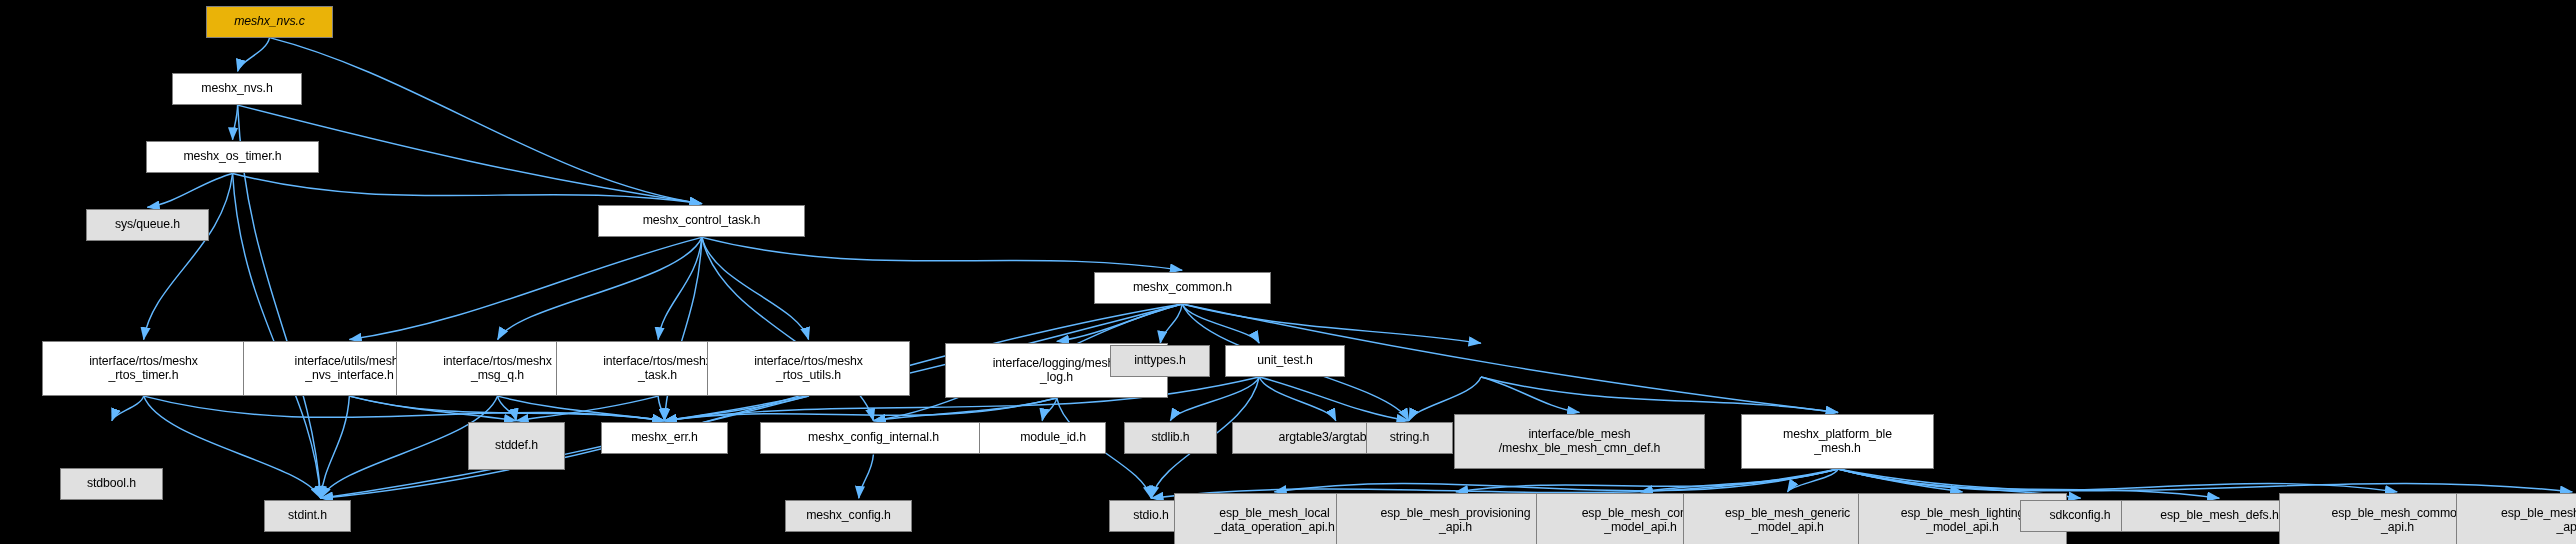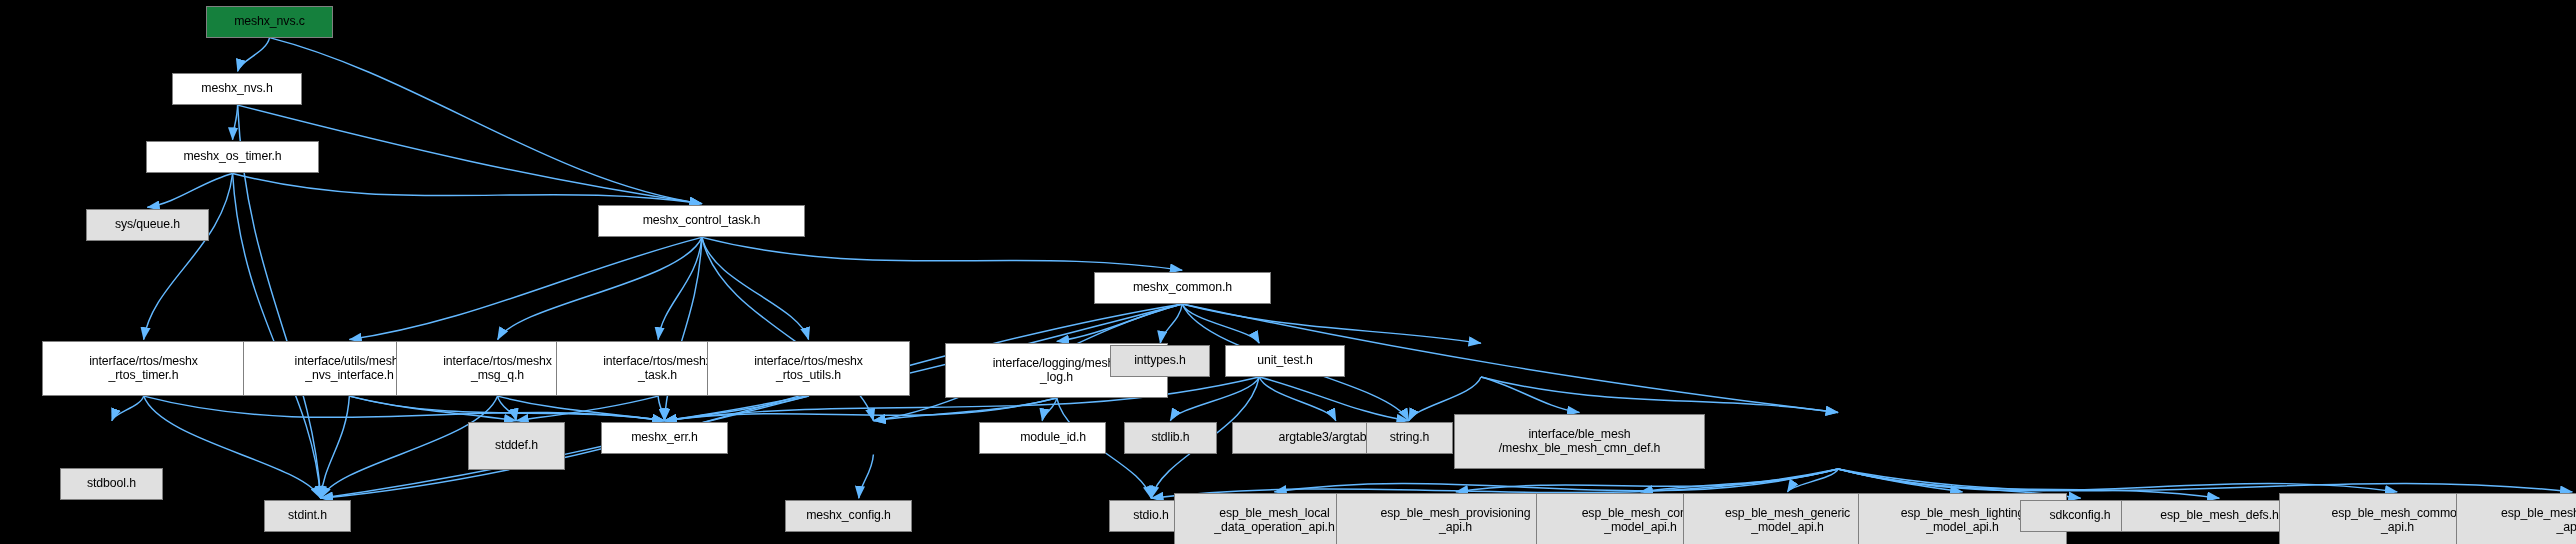--- a/index.html
+++ b/index.html
@@ -5,21 +5,21 @@
   html,body{margin:0;padding:0;background:#000;}
   #canvas{position:relative;width:2576px;height:545px;background:#000;
           font-family:"Liberation Sans","DejaVu Sans",sans-serif;overflow:hidden;}
   #edges{position:absolute;left:0;top:0;width:2576px;height:545px;}
   .node{position:absolute;box-sizing:border-box;border:0.9px solid #808080;
         display:flex;align-items:center;justify-content:center;text-align:center;
         color:#000;font-size:12.3px;line-height:13.7px;letter-spacing:-0.1px;
         white-space:pre;padding:0 2.7px;}
   .n-white{background:#ffffff;}
   .n-grey{background:#e0e0e0;}
-  .n-root{background:#15803d;}
+  .n-root{background:#eab308;font-style:italic;}
 </style>
 </head>
 <body>
 
 <div id="canvas">
   <svg id="edges" viewBox="0 0 2824 597" xmlns="http://www.w3.org/2000/svg">
       <defs>
         <marker id="ah" markerWidth="9" markerHeight="7" refX="8.5" refY="3.5" orient="auto">
           <path d="M0,0 L9,3.5 L0,7 z" fill="#63b8ff"></path>
         </marker>
@@ -102,26 +102,29 @@
 _task.h</div>
     <div class="node n-white" style="left: 707px; top: 341px; width: 203px; height: 55px;">interface/rtos/meshx
 _rtos_utils.h</div>
     <div class="node n-white" style="left: 945px; top: 343px; width: 223px; height: 55px;">interface/logging/meshx
 _log.h</div>
     <div class="node n-grey" style="left: 1110px; top: 345px; width: 100px; height: 32px;">inttypes.h</div>
     <div class="node n-white" style="left: 1225px; top: 345px; width: 120px; height: 32px;">unit_test.h</div>
     <div class="node n-grey" style="left: 60px; top: 422px; width: 103px; height: 32px; margin-top: 46px;">stdbool.h</div>
     <div class="node n-grey" style="left: 468px; top: 422px; width: 97px; height: 48px;">stddef.h</div>
     <div class="node n-white" style="left: 601px; top: 422px; width: 127px; height: 32px;">meshx_err.h</div>
+    <div class="node n-white" style="left: 760px; top: 422px; width: 227px; height: 32px;">meshx_config_internal.h</div>
     <div class="node n-white" style="left: 979px; top: 422px; width: 127px; height: 32px; padding-left: 24px;">module_id.h</div>
     <div class="node n-grey" style="left: 1124px; top: 422px; width: 93px; height: 32px;">stdlib.h</div>
     <div class="node n-grey" style="left: 1232px; top: 422px; width: 207px; height: 32px;">argtable3/argtable3.h</div>
     <div class="node n-grey" style="left: 1366px; top: 422px; width: 87px; height: 32px;">string.h</div>
     <div class="node n-grey" style="left: 1454px; top: 414px; width: 251px; height: 55px;">interface/ble_mesh
 /meshx_ble_mesh_cmn_def.h</div>
+    <div class="node n-white" style="left: 1741px; top: 414px; width: 193px; height: 55px;">meshx_platform_ble
+_mesh.h</div>
     <div class="node n-grey" style="left: 264px; top: 500px; width: 87px; height: 32px;">stdint.h</div>
     <div class="node n-grey" style="left: 785px; top: 500px; width: 127px; height: 32px;">meshx_config.h</div>
     <div class="node n-grey" style="left: 1109px; top: 500px; width: 84px; height: 32px;">stdio.h</div>
     <div class="node n-grey" style="left: 1174px; top: 493px; width: 201px; height: 55px;">esp_ble_mesh_local
 _data_operation_api.h</div>
     <div class="node n-grey" style="left: 1336px; top: 493px; width: 239px; height: 55px;">esp_ble_mesh_provisioning
 _api.h</div>
     <div class="node n-grey" style="left: 1536px; top: 493px; width: 209px; height: 55px;">esp_ble_mesh_config
 _model_api.h</div>
     <div class="node n-grey" style="left: 1683px; top: 493px; width: 209px; height: 55px;">esp_ble_mesh_generic

